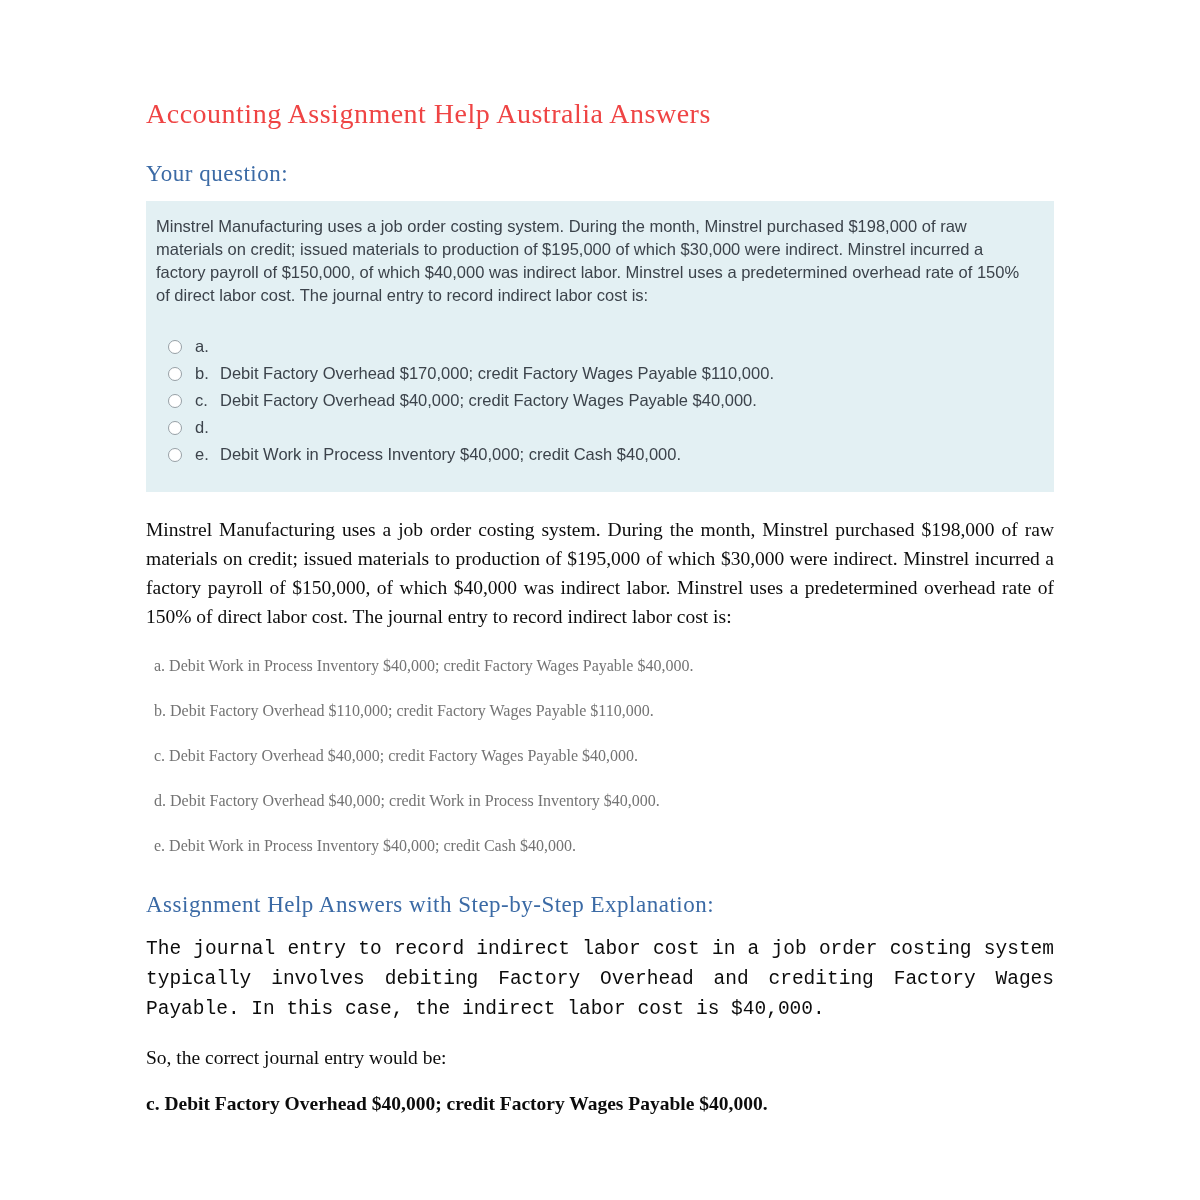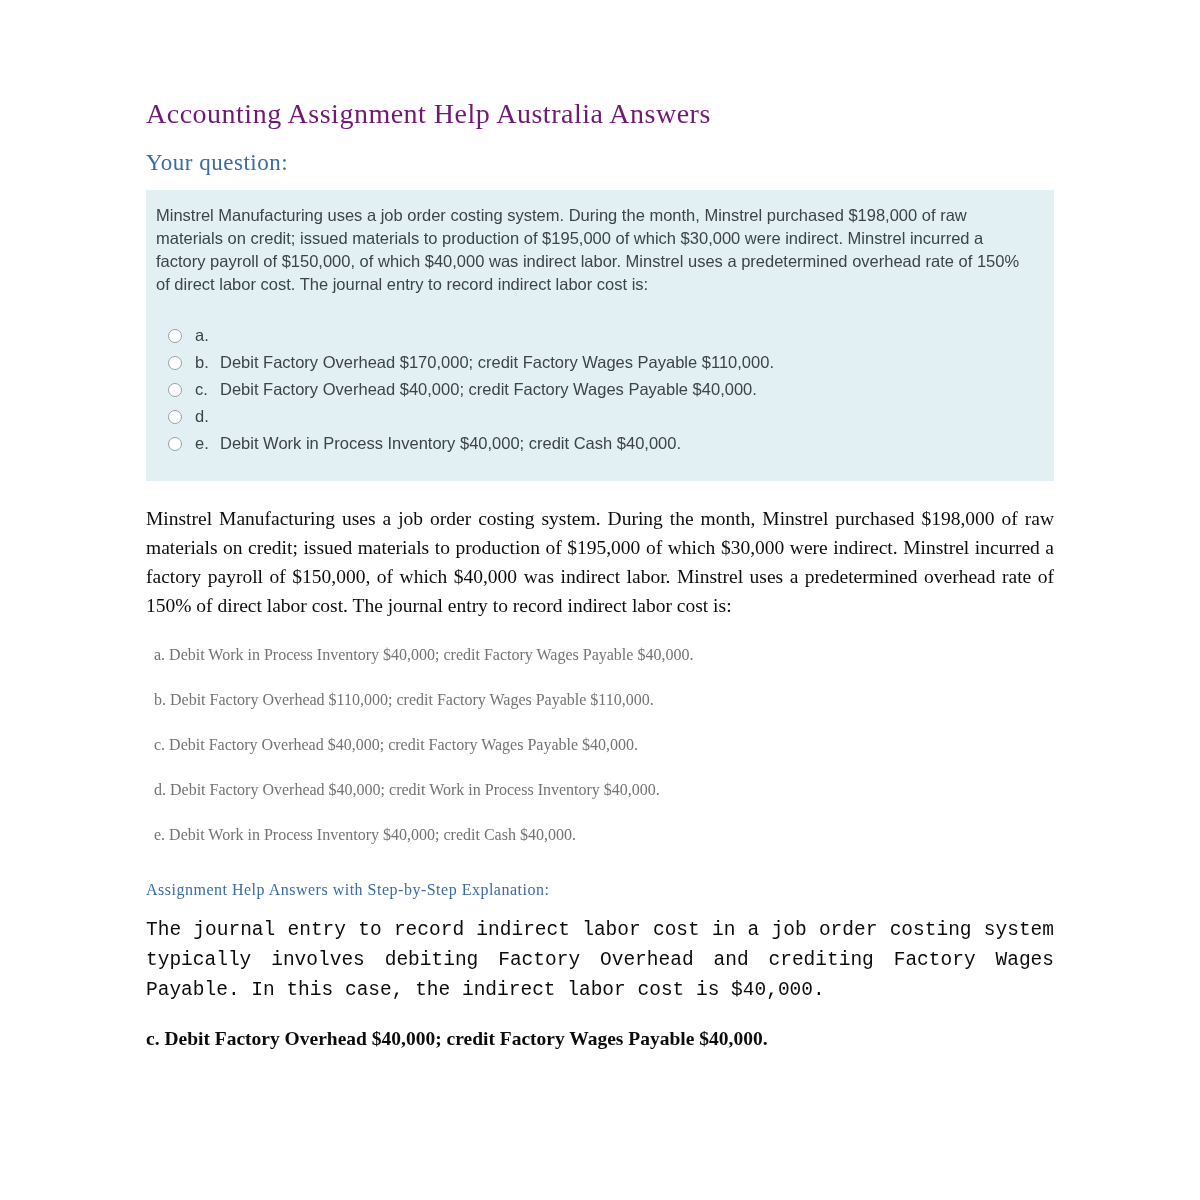--- a/index.html
+++ b/index.html
@@ -17,36 +17,36 @@
   }
   .content {
     width: 908px;
     margin: 0 auto;
     padding-top: 98px;
   }
   .doc-title {
     font-family: "Liberation Serif", serif;
     font-size: 28px;
     font-weight: 400;
-    color: #701a75;
-    margin: 0 0 20px 0;
+    color: #ef4444;
+    margin: 0 0 31px 0;
     letter-spacing: 0.5px;
   }
   .blue-heading {
     font-family: "Liberation Serif", serif;
     font-weight: 400;
     color: #3b6aa5;
     letter-spacing: 0.5px;
   }
   .question-heading {
     font-size: 23px;
     margin: 16px 0 14px 0;
   }
   .explanation-heading {
-    font-size: 16px;
+    font-size: 23px;
     margin: 34px 0 16px 0;
   }
   .question-box {
     background: #e3f0f3;
     padding: 14px 12px 24px 10px;
   }
   .question-box .q-text {
     font-family: "Liberation Sans", sans-serif;
     font-size: 16.5px;
     line-height: 23px;
@@ -160,16 +160,17 @@
   <p class="serif-option">a. Debit Work in Process Inventory $40,000; credit Factory Wages Payable $40,000.</p>
   <p class="serif-option">b. Debit Factory Overhead $110,000; credit Factory Wages Payable $110,000.</p>
   <p class="serif-option">c. Debit Factory Overhead $40,000; credit Factory Wages Payable $40,000.</p>
   <p class="serif-option">d. Debit Factory Overhead $40,000; credit Work in Process Inventory $40,000.</p>
   <p class="serif-option">e. Debit Work in Process Inventory $40,000; credit Cash $40,000.</p>
 
   <h2 class="blue-heading explanation-heading">Assignment Help Answers with Step-by-Step Explanation:</h2>
 
   <p class="expl-para">The journal entry to record indirect labor cost in a job order costing system typically involves debiting Factory Overhead and crediting Factory Wages Payable. In this case, the indirect labor cost is $40,000.</p>
 
+  <p class="lead-in">So, the correct journal entry would be:</p>
 
   <p class="final-answer">c. Debit Factory Overhead $40,000; credit Factory Wages Payable $40,000.</p>
 
 </div>
 
 </body></html>

